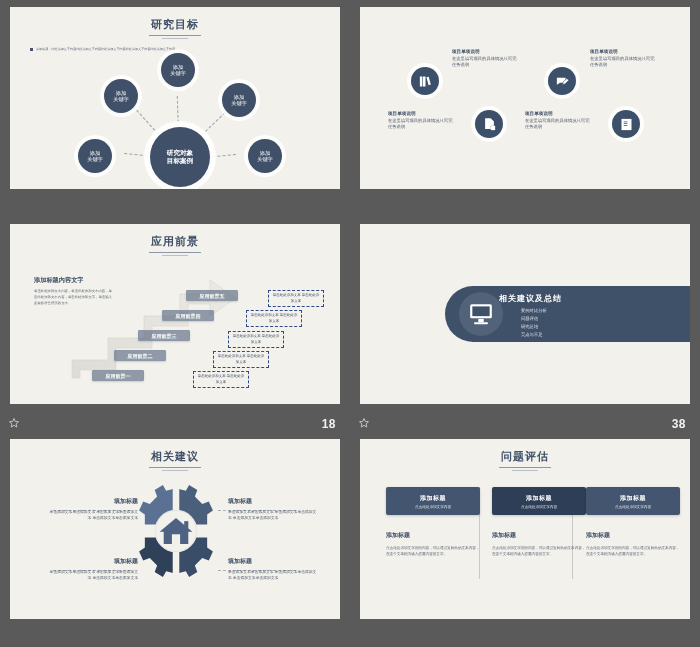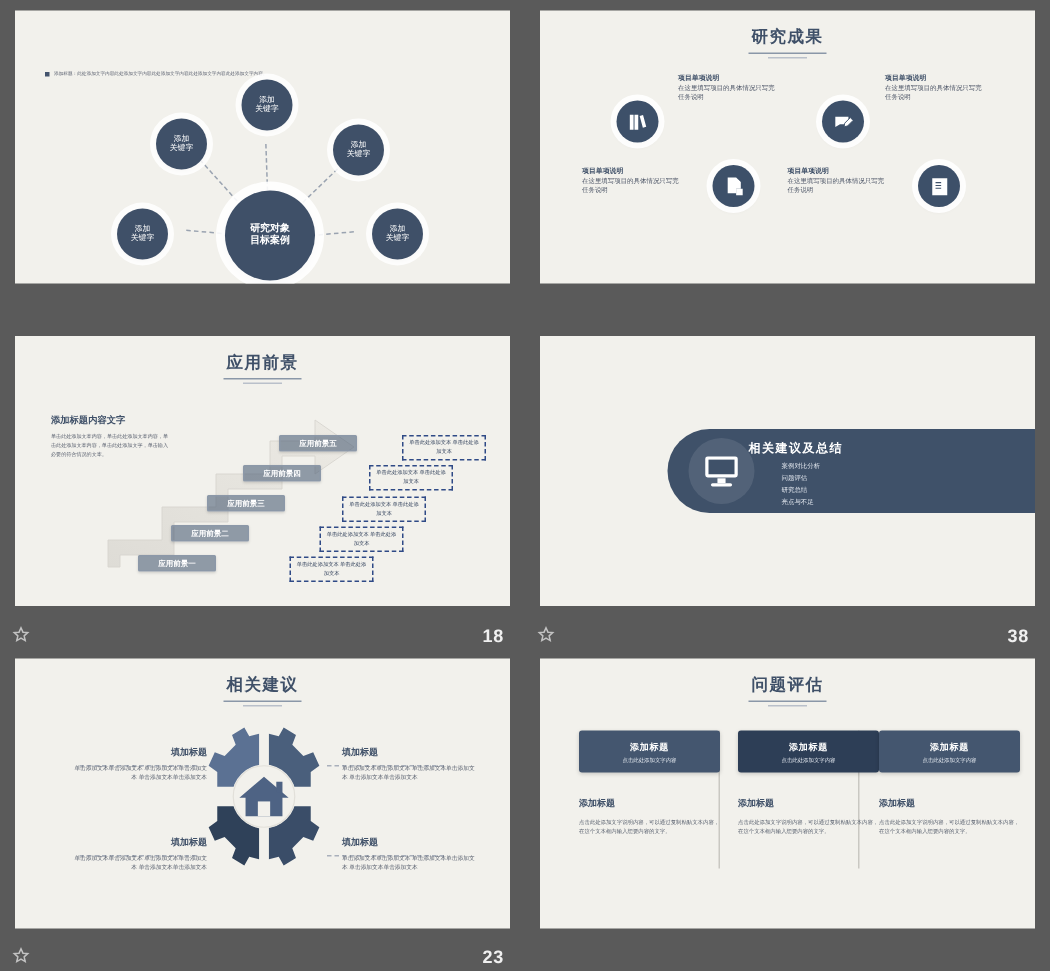--- a/index.html
+++ b/index.html
@@ -146,20 +146,25 @@
   .col24 .b2 { font-size: 3.6px; color: #565e6c; line-height: 1.75; }
   .vsep { position: absolute; top: 48px; width: 0; border-left: 1px solid #c9c8c2; height: 92px; }
 </style>
 </head>
 <body>
 
 <div class="grid">
 
   <div class="cell r1">
     <div class="slide">
+      <div class="stitle">
+        <span>研究目标</span>
+        <span class="rule"></span>
+        <span class="rule2"></span>
+      </div>
 
       <div class="s19-bullet">
         <span class="sq"></span><span>添加标题：此处添加文字内容此处添加文字内容此处添加文字内容此处添加文字内容此处添加文字内容。</span>
       </div>
 
       <div class="spoke" style="left:151px; top:131px; width:42px; transform:rotate(-132deg);"></div>
       <div class="spoke" style="left:168px; top:125px; width:36px; transform:rotate(-92deg);"></div>
       <div class="spoke" style="left:188px; top:131px; width:42px; transform:rotate(-44deg);"></div>
       <div class="spoke" style="left:148px; top:150px; width:34px; transform:rotate(185deg);"></div>
       <div class="spoke" style="left:192px; top:150px; width:34px; transform:rotate(-5deg);"></div>
@@ -180,25 +185,20 @@
         <span><span>添加</span><br><span>关键字</span></span>
       </div>
       <div class="node center" style="left:140px; top:120px;">
         <span><span>研究对象</span><br><span>目标案例</span></span>
       </div>
     </div>
   </div>
 
   <div class="cell r1">
     <div class="slide">
-      <div class="stitle">
-        <span>研究成果</span>
-        <span class="rule"></span>
-        <span class="rule2"></span>
-      </div>
 
       <div class="ic-circle" style="left:51px; top:60px;">
         <svg viewBox="0 0 24 24">
             <path d="M3 4h4v16H3zM8 4h4v16H8zM13.5 5.2l3.6-1 3.4 12.6-3.6 1z"></path>
           </svg>
       </div>
       <div class="s20-txt" style="left:28px; top:104px;">
         <div class="h">项目单项说明</div>
         <div class="b">在这里填写项目的具体情况只写完任务说明</div>
       </div>
@@ -378,26 +378,20 @@
 单击添加文本单击添加文本
 单击添加文本单击添加文本</div>
       </div>
       <div class="s23-txt" style="left:218px; top:118px; text-align:left;">
         <div class="h">填加标题</div>
         <div class="b">单击添加文本单击添加文本
 单击添加文本单击添加文本
 单击添加文本单击添加文本</div>
       </div>
     </div>
-    <div class="footer">
-      <svg class="star-icon" viewBox="0 0 24 24">
-          <path fill="none" stroke="#dcdcdc" stroke-width="2" d="M12 3l2.6 5.9 6.4.6-4.8 4.3 1.4 6.3-5.6-3.3-5.6 3.3 1.4-6.3L3 9.5l6.4-.6z"></path>
-        </svg>
-      <span class="pagenum">23</span>
-    </div>
   </div>
 
   <div class="cell r3">
     <div class="slide">
       <div class="stitle">
         <span>问题评估</span>
         <span class="rule"></span>
         <span class="rule2"></span>
       </div>
 

